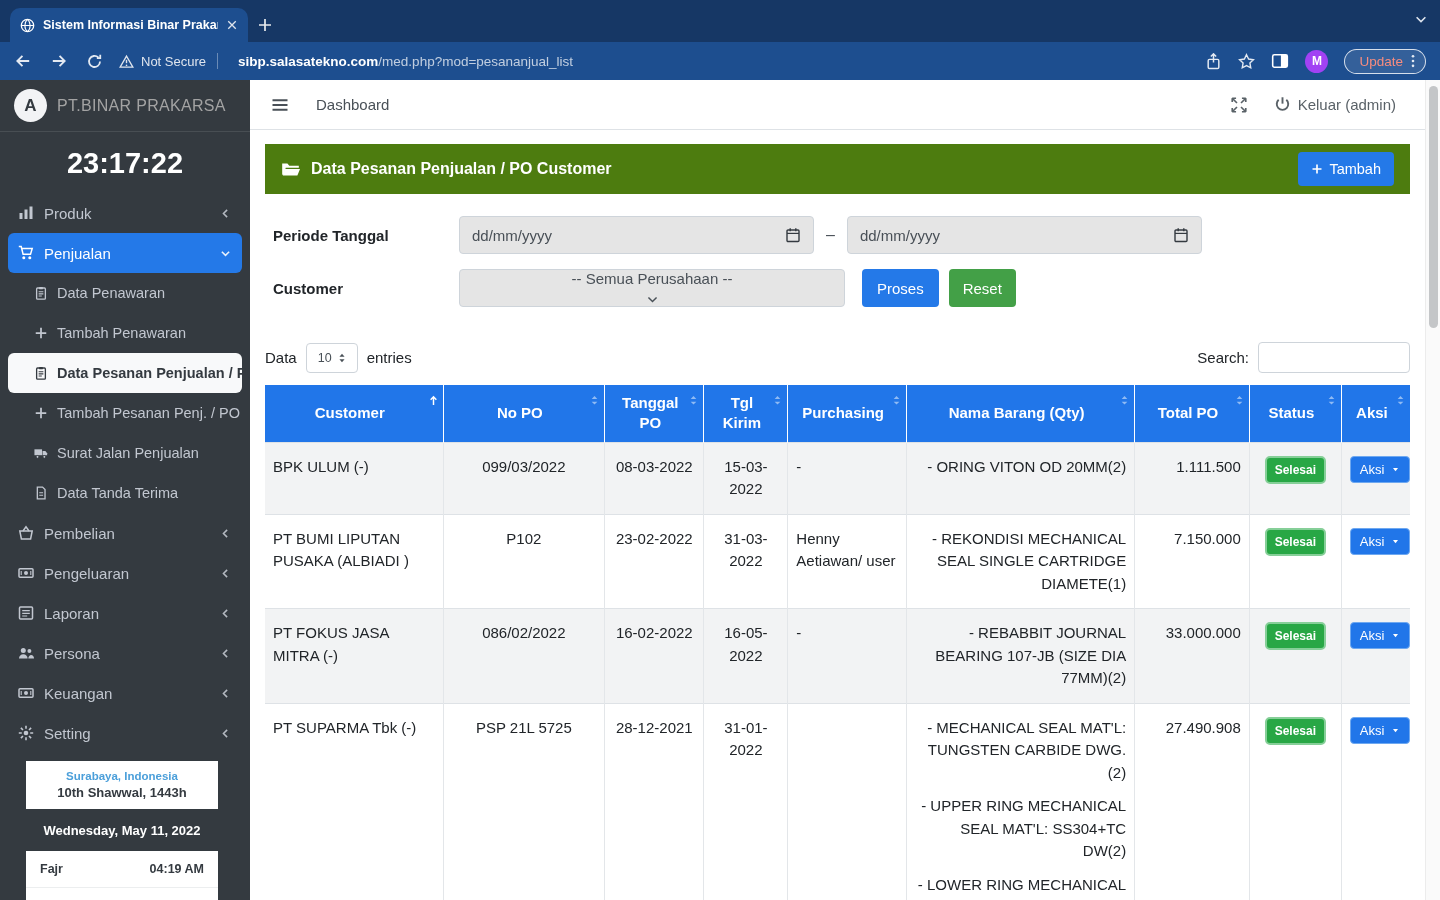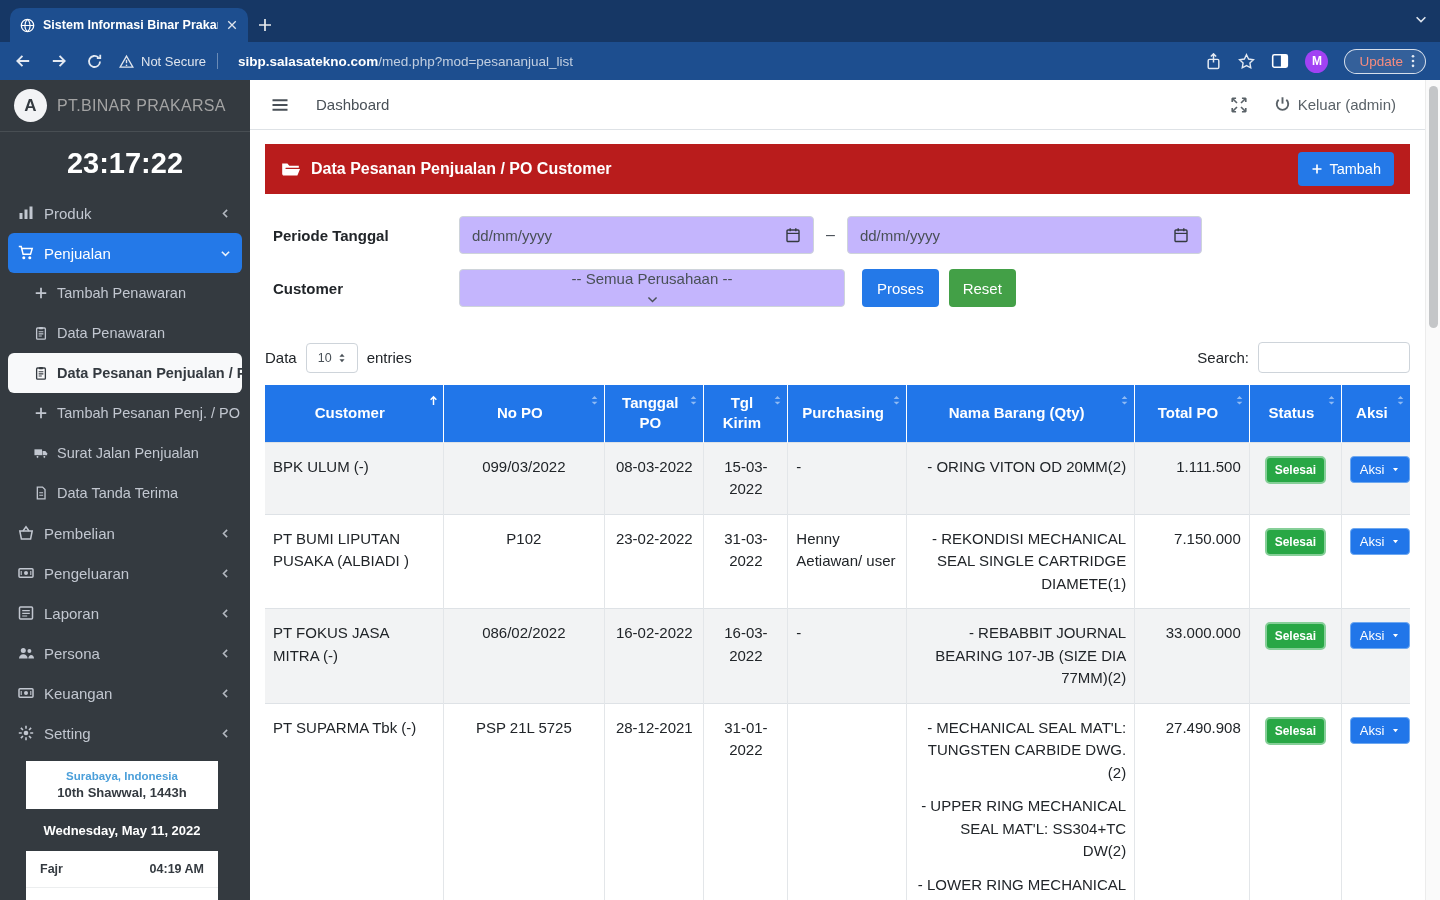--- a/index.html
+++ b/index.html
@@ -60,29 +60,29 @@
   .prayer-row { display:flex; justify-content:space-between; padding:11px 14px; font-size:12.5px; font-weight:bold; border-bottom:1px solid #eceeef; }
   .prayer-row-partial { height:22px; }
 
   .main { flex:1; background:#fff; position:relative; overflow:hidden; }
   .topnav { height:50px; border-bottom:1px solid #dee2e6; display:flex; align-items:center; padding:0 18px 0 20px; color:#495057; }
   .topnav-title { margin-left:26px; font-size:15px; color:#495057; }
   .topnav-right { margin-left:auto; display:flex; align-items:center; gap:26px; margin-right:26px; color:#5a6268; }
   .logout { display:flex; align-items:center; gap:7px; font-size:15px; }
 
   .content { padding:14px 30px 0 15px; }
-  .card-header { background:#b91c1c; height:50px; display:flex; align-items:center; padding:0 16px; color:#fff; }
+  .card-header { background:#4d7c0f; height:50px; display:flex; align-items:center; padding:0 16px; color:#fff; }
   .card-title { font-size:16px; font-weight:bold; margin-left:11px; }
   .btn { border:none; border-radius:4px; color:#fff; font-family:inherit; cursor:default; }
   .btn-add { margin-left:auto; background:#2479e8; height:34px; padding:0 13px; font-size:14.5px; display:flex; align-items:center; gap:6px; }
 
   .filters { padding:22px 6px 4px 8px; }
   .filter-row { display:flex; align-items:center; margin-bottom:15px; }
   .filter-label { width:186px; font-size:15px; font-weight:bold; color:#212529; }
-  .field { height:38px; border:1px solid #ced4da; border-radius:4px; background:#c4b5fd; display:flex; align-items:center; justify-content:space-between; padding:0 12px; color:#495057; font-size:15px; }
+  .field { height:38px; border:1px solid #ced4da; border-radius:4px; background:#e5e5e5; display:flex; align-items:center; justify-content:space-between; padding:0 12px; color:#495057; font-size:15px; }
   .date-field { width:355px; }
   .dash { margin:0 12px; color:#495057; }
   .select-field { width:386px;flex-direction:column; }
   .btn-proses { margin-left:17px; background:#2479e8; height:38px; padding:0 15px; font-size:15px; }
   .btn-reset { margin-left:10px; background:#43a047; height:38px; padding:0 14px; font-size:15px; }
 
   .table-controls { display:flex; align-items:center; margin:16px 0 12px; }
   .tc-left { display:flex; align-items:center; font-size:15px; color:#212529; }
   .page-size { width:52px; height:30px; border:1px solid #ced4da; border-radius:4px; margin:0 9px; display:flex; align-items:center; justify-content:center; gap:6px; font-size:12.5px; color:#495057; }
   .tc-right { margin-left:auto; display:flex; align-items:center; font-size:15px; color:#212529; }
@@ -241,34 +241,34 @@
             <span class="lbl">Penjualan</span>
             <span class="icon chev">
               <svg width="13" height="13" viewBox="0 0 16 16">
                 <path d="M3.5 5.8L8 10.3l4.5-4.5" fill="none" stroke="currentColor" stroke-width="1.9"></path>
               </svg>
             </span>
           </div>
           <div class="sub-item">
             <span class="icon">
               <svg width="14" height="14" viewBox="0 0 16 16">
-                <path d="M8 2v12M2 8h12" stroke="currentColor" stroke-width="2"></path>
-              </svg>
-            </span>
-            <span>Tambah Penawaran</span>
-          </div>
-          <div class="sub-item">
-            <span class="icon">
-              <svg width="14" height="14" viewBox="0 0 16 16">
                 <rect x="3" y="2.3" width="10" height="12.7" rx="1" fill="none" stroke="currentColor" stroke-width="1.5"></rect>
                 <rect x="5.8" y="1" width="4.4" height="2.8" rx="1" fill="currentColor"></rect>
                 <path d="M5.3 6.5h5.4M5.3 9h5.4M5.3 11.5h3.6" stroke="currentColor" stroke-width="1.2"></path>
               </svg>
             </span>
             <span>Data Penawaran</span>
+          </div>
+          <div class="sub-item">
+            <span class="icon">
+              <svg width="14" height="14" viewBox="0 0 16 16">
+                <path d="M8 2v12M2 8h12" stroke="currentColor" stroke-width="2"></path>
+              </svg>
+            </span>
+            <span>Tambah Penawaran</span>
           </div>
           <div class="sub-item active">
             <span class="icon">
               <svg width="14" height="14" viewBox="0 0 16 16">
                 <rect x="3" y="2.3" width="10" height="12.7" rx="1" fill="none" stroke="currentColor" stroke-width="1.5"></rect>
                 <rect x="5.8" y="1" width="4.4" height="2.8" rx="1" fill="currentColor"></rect>
                 <path d="M5.3 6.5h5.4M5.3 9h5.4M5.3 11.5h3.6" stroke="currentColor" stroke-width="1.2"></path>
               </svg>
             </span>
             <span>Data Pesanan Penjualan / PO</span>
@@ -606,21 +606,21 @@
                       <svg width="9" height="9" viewBox="0 0 16 16">
                         <path d="M3.5 5.5h9L8 11z" fill="#fff"></path>
                       </svg>
                     </span>
                   </button></td>
               </tr>
               <tr class="odd">
                 <td>PT FOKUS JASA MITRA (-)</td>
                 <td class="c-center">086/02/2022</td>
                 <td class="c-center">16-02-2022</td>
-                <td class="c-center">16-03-2022</td>
+                <td class="c-center">16-05-2022</td>
                 <td>-</td>
                 <td class="c-items">
                   <div>- REBABBIT JOURNAL BEARING 107-JB (SIZE DIA 77MM)(2)</div>
                 </td>
                 <td class="c-right">33.000.000</td>
                 <td class="c-center"><span class="badge badge-green">Selesai</span></td>
                 <td class="c-center"><button class="btn btn-aksi">
                     <span>Aksi</span>
                     <span class="icon">
                       <svg width="9" height="9" viewBox="0 0 16 16">

